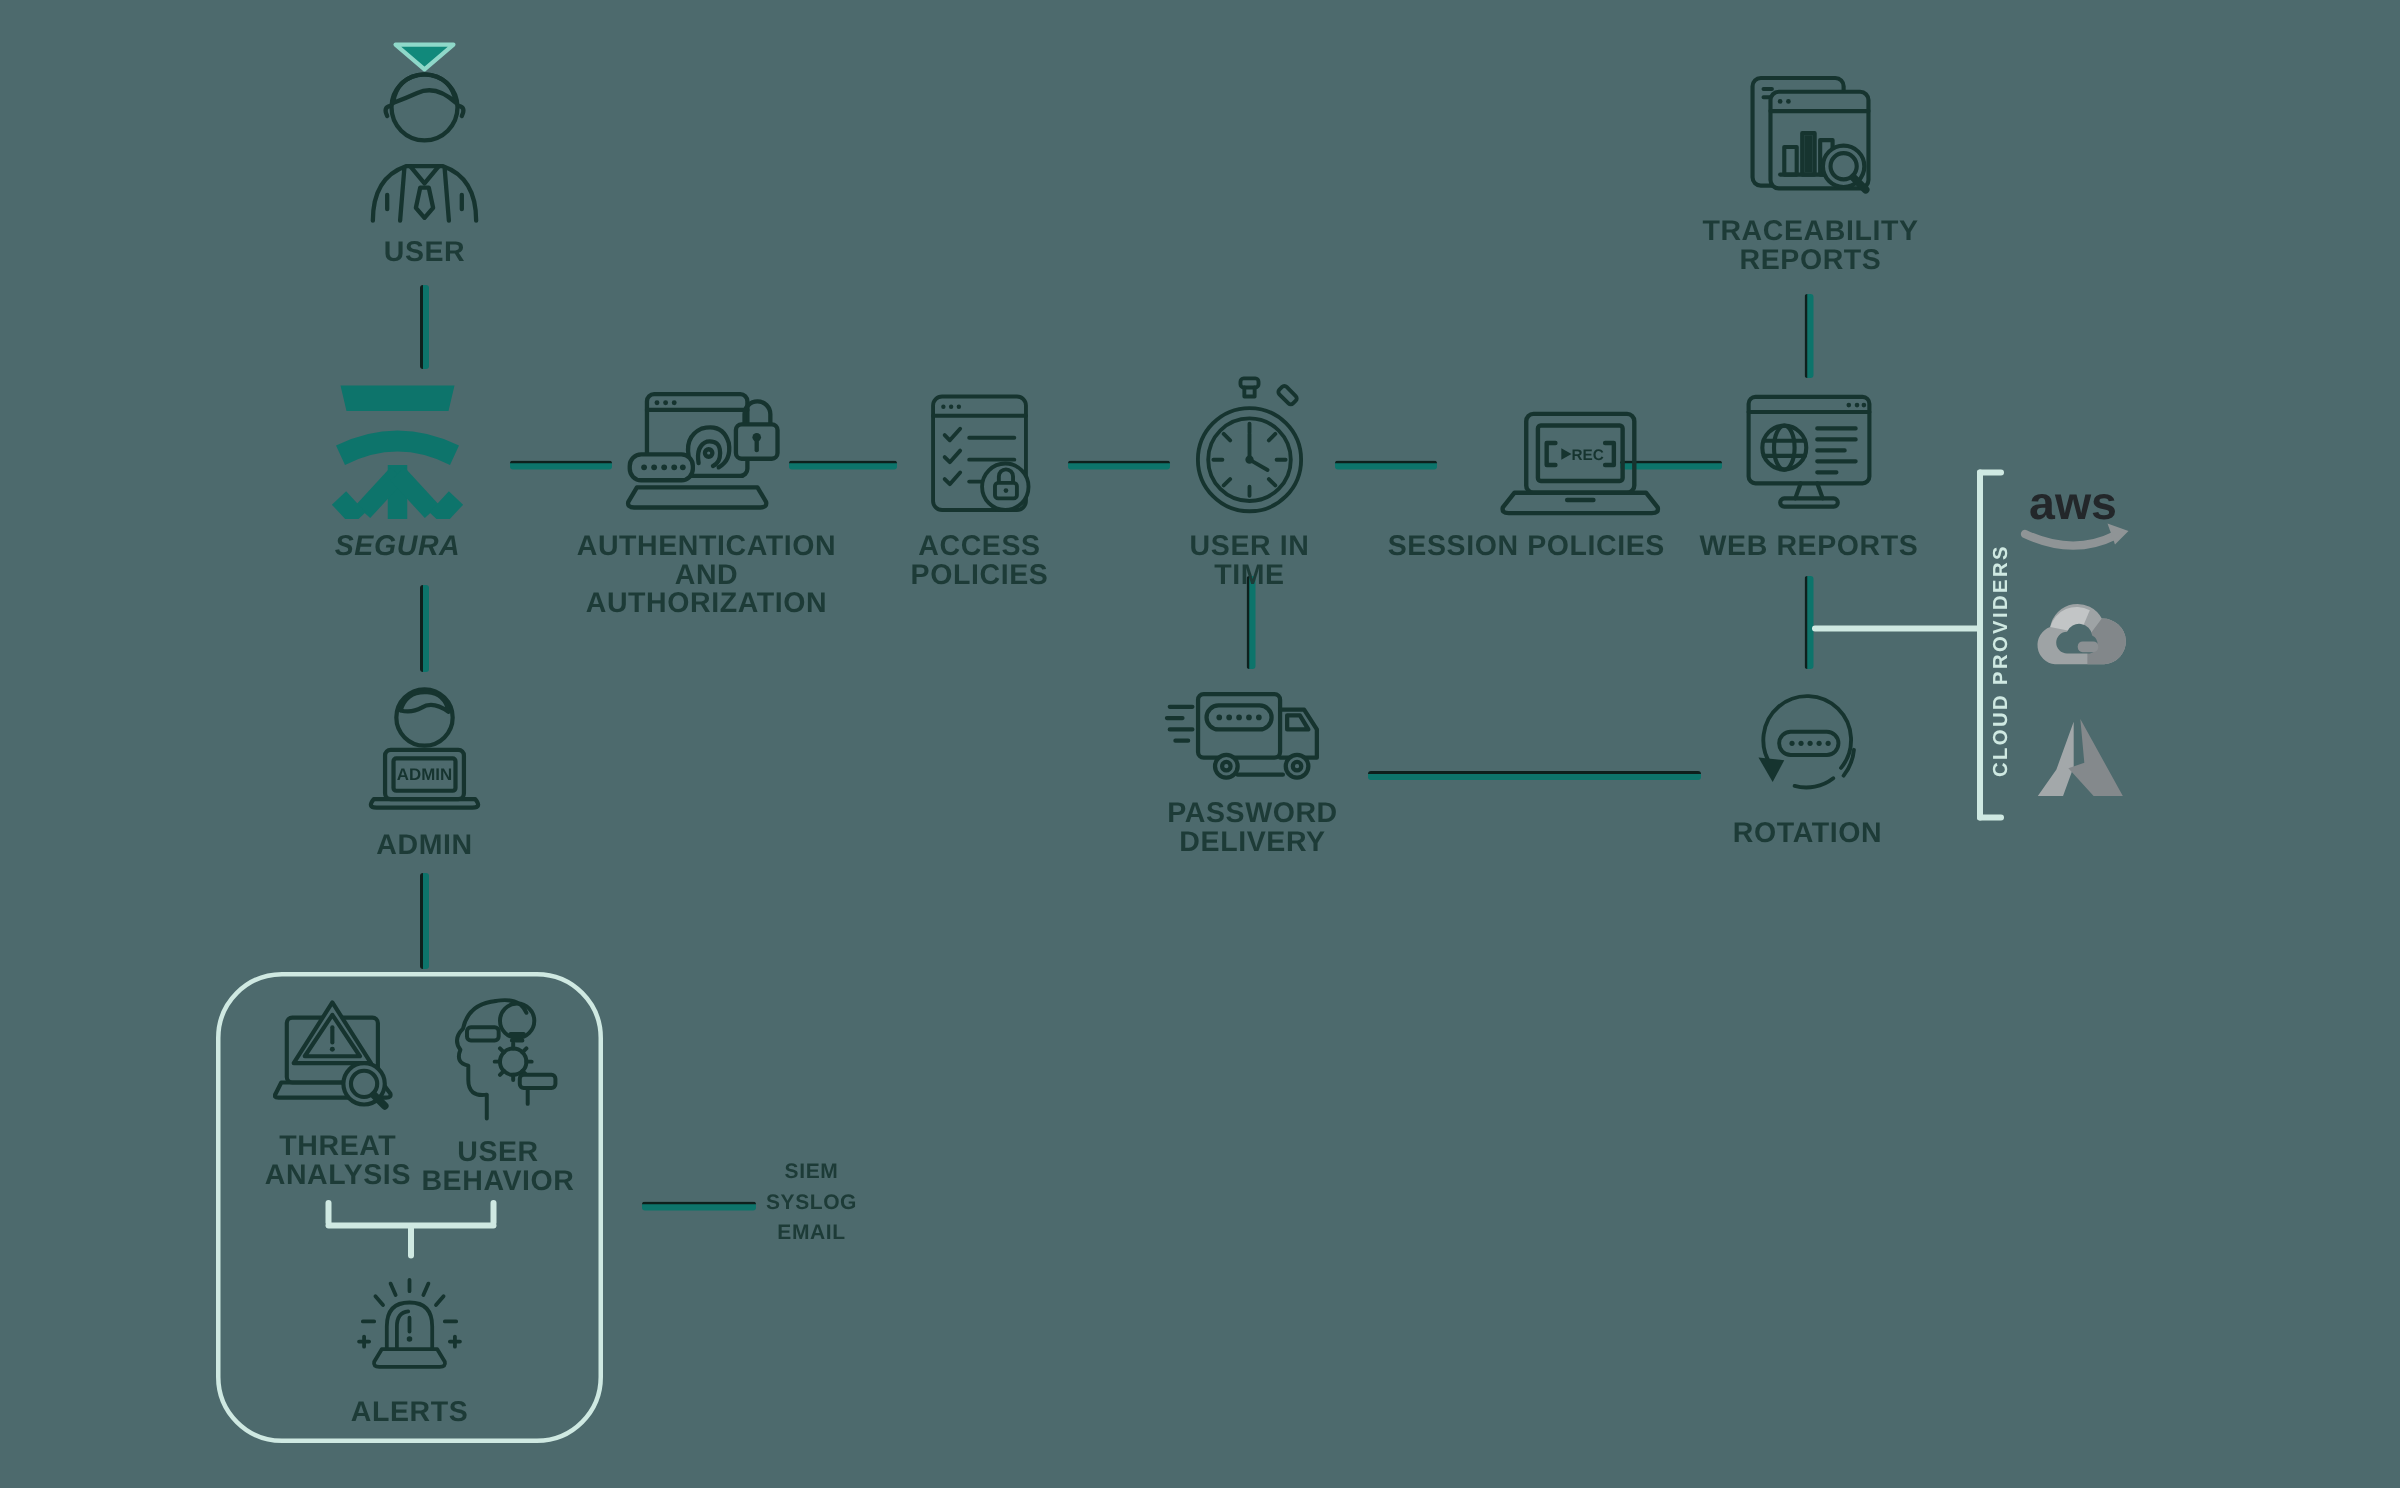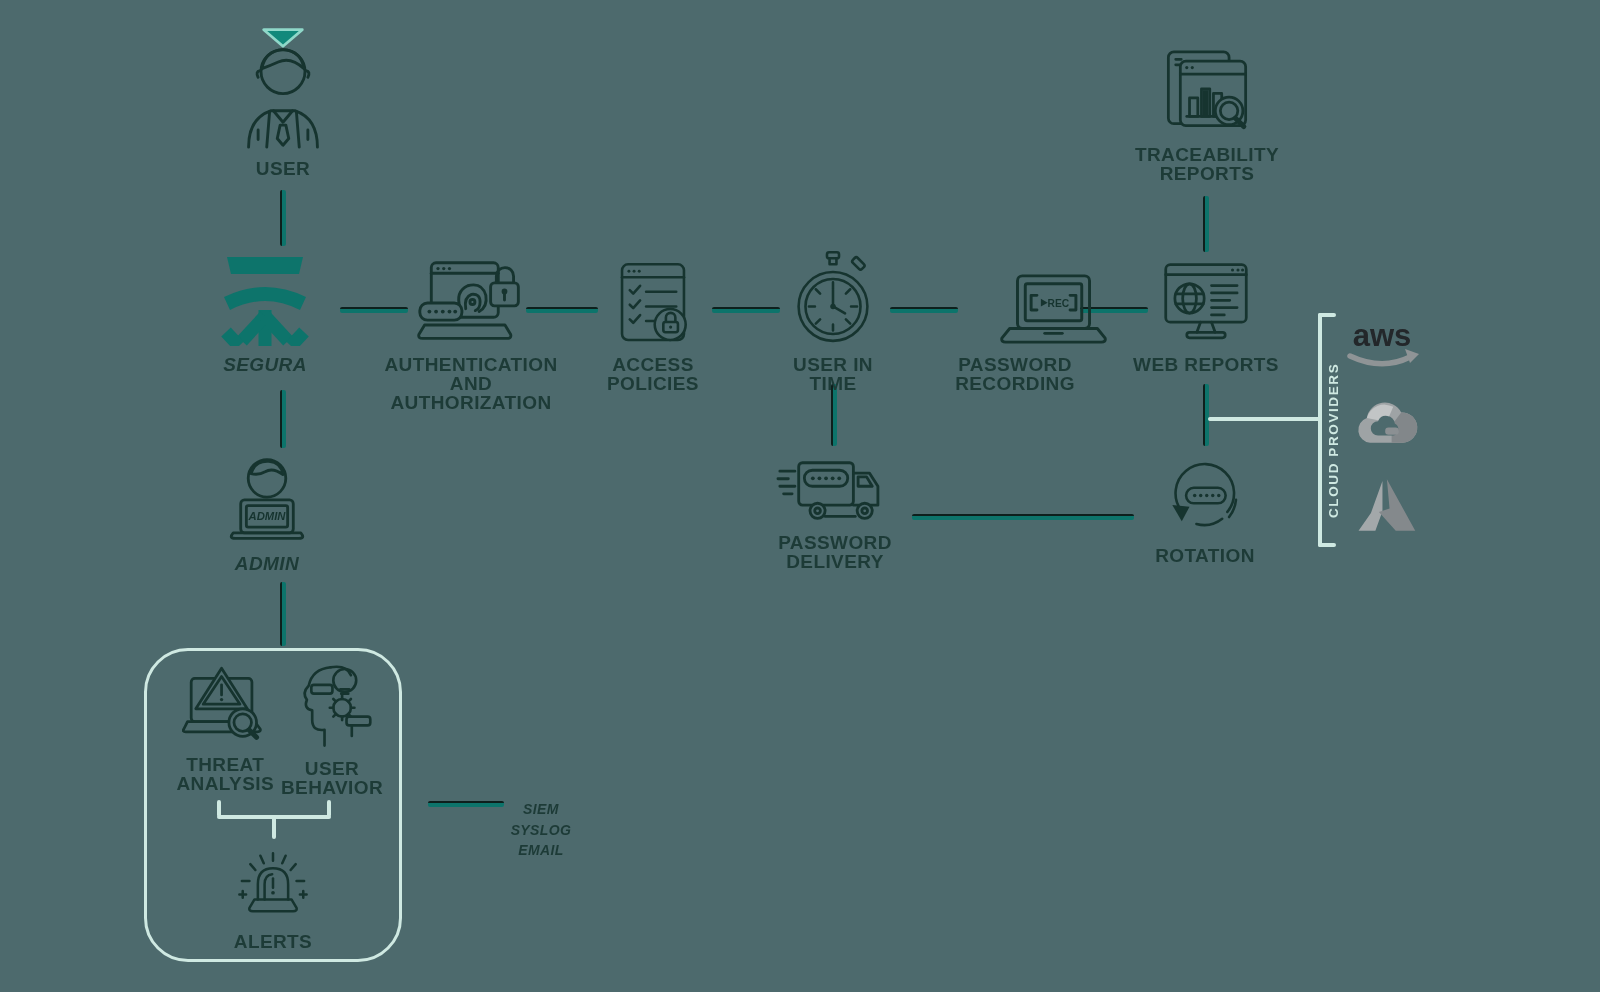--- a/index.html
+++ b/index.html
@@ -19,21 +19,21 @@
   .box{
     position:absolute;left:144px;top:648px;width:252px;height:308px;
     border:3px solid #cfe9e2;border-radius:44px;
   }
   .vert-label{
     position:absolute;left:1326px;top:348px;height:184px;
     writing-mode:vertical-rl;transform:rotate(180deg);
     font-weight:bold;font-size:13.5px;letter-spacing:1.6px;color:#cfe9e2;
     text-align:center;
   }
-  .siem-label{position:absolute;left:498px;top:799px;width:86px;font-style:italic;}
+  .siem-label{position:absolute;left:498px;top:770px;width:86px;}
   svg.icon{display:block;}
   svg.icon .s{stroke:#16342f;stroke-width:3;fill:none;stroke-linecap:round;stroke-linejoin:round;}
   svg.icon .fd{fill:#16342f;stroke:none;}
   svg.icon .fbg{fill:#4d6a6d;stroke:#16342f;stroke-width:3;stroke-linecap:round;stroke-linejoin:round;}
   svg.icon .itxt{fill:#16342f;font-family:"Liberation Sans",sans-serif;font-weight:bold;}
 </style>
 </head>
 <body>
 
 <svg class="icon" style="position:absolute;left:260px;top:26px;" width="46" height="24" viewBox="0 0 50 26">
@@ -173,21 +173,21 @@
     <g class="s">
       <rect x="20" y="4" width="74" height="54" rx="5"></rect>
       <rect x="28" y="12" width="58" height="38" rx="2"></rect>
       <path d="M40,24 h-6 v15 h6 M74,24 h6 v15 h-6"></path>
     </g>
     <path d="M44,27.5 l7,4 -7,4 Z" class="fd"></path>
     <text x="62" y="35.5" class="itxt" font-size="10.5" text-anchor="middle">REC</text>
     <path class="s" d="M12,58 H102 L110,68 Q111,72 106,72 H8 Q3,72 4,68 Z"></path>
     <path class="s" d="M48,63 h18"></path>
   </svg>
-  <div class="label">PASSWORD RECORDING</div>
+  <div class="label">SESSION POLICIES</div>
 </div>
 
 <div class="node" style="left:1131px;top:260px;width:150px;">
   <svg class="icon" width="92" height="86" viewBox="0 0 100 94">
     <g class="s">
       <rect x="6" y="5" width="88" height="63" rx="5"></rect>
       <path d="M6,16 h88"></path>
       <circle cx="32" cy="42" r="16"></circle>
       <ellipse cx="32" cy="42" rx="7.5" ry="16"></ellipse>
       <path d="M17,37 h30 M17,48 h30"></path>
@@ -262,21 +262,21 @@
     <rect x="28" y="38" width="46" height="18" rx="9" class="fbg"></rect>
     <circle cx="38" cy="47" r="2" class="fd"></circle>
       <circle cx="45" cy="47" r="2" class="fd"></circle>
       <circle cx="52" cy="47" r="2" class="fd"></circle>
       <circle cx="59" cy="47" r="2" class="fd"></circle>
       <circle cx="66" cy="47" r="2" class="fd"></circle>
   </svg>
   <div class="label">ROTATION</div>
 </div>
 
-<div class="node" style="left:202px;top:453px;width:130px;font-style:italic;">
+<div class="node" style="left:218px;top:453px;width:130px;">
   <svg class="icon" width="94" height="92" viewBox="0 0 100 98">
     <g class="s">
       <circle cx="50" cy="27" r="20"></circle>
       <path d="M33,22 Q37,8 52,9 Q65,10 67,23 Q56,15 48,20 Q41,24 33,22"></path>
       <rect x="22" y="50" width="56" height="35" rx="4"></rect>
       <rect x="28" y="56" width="44" height="23" rx="2"></rect>
       <path d="M14,85 H86 Q91,91 84,91 H16 Q9,91 14,85 Z"></path>
     </g>
     <text x="50" y="71.5" class="itxt" font-size="12" text-anchor="middle">ADMIN</text>
   </svg>

